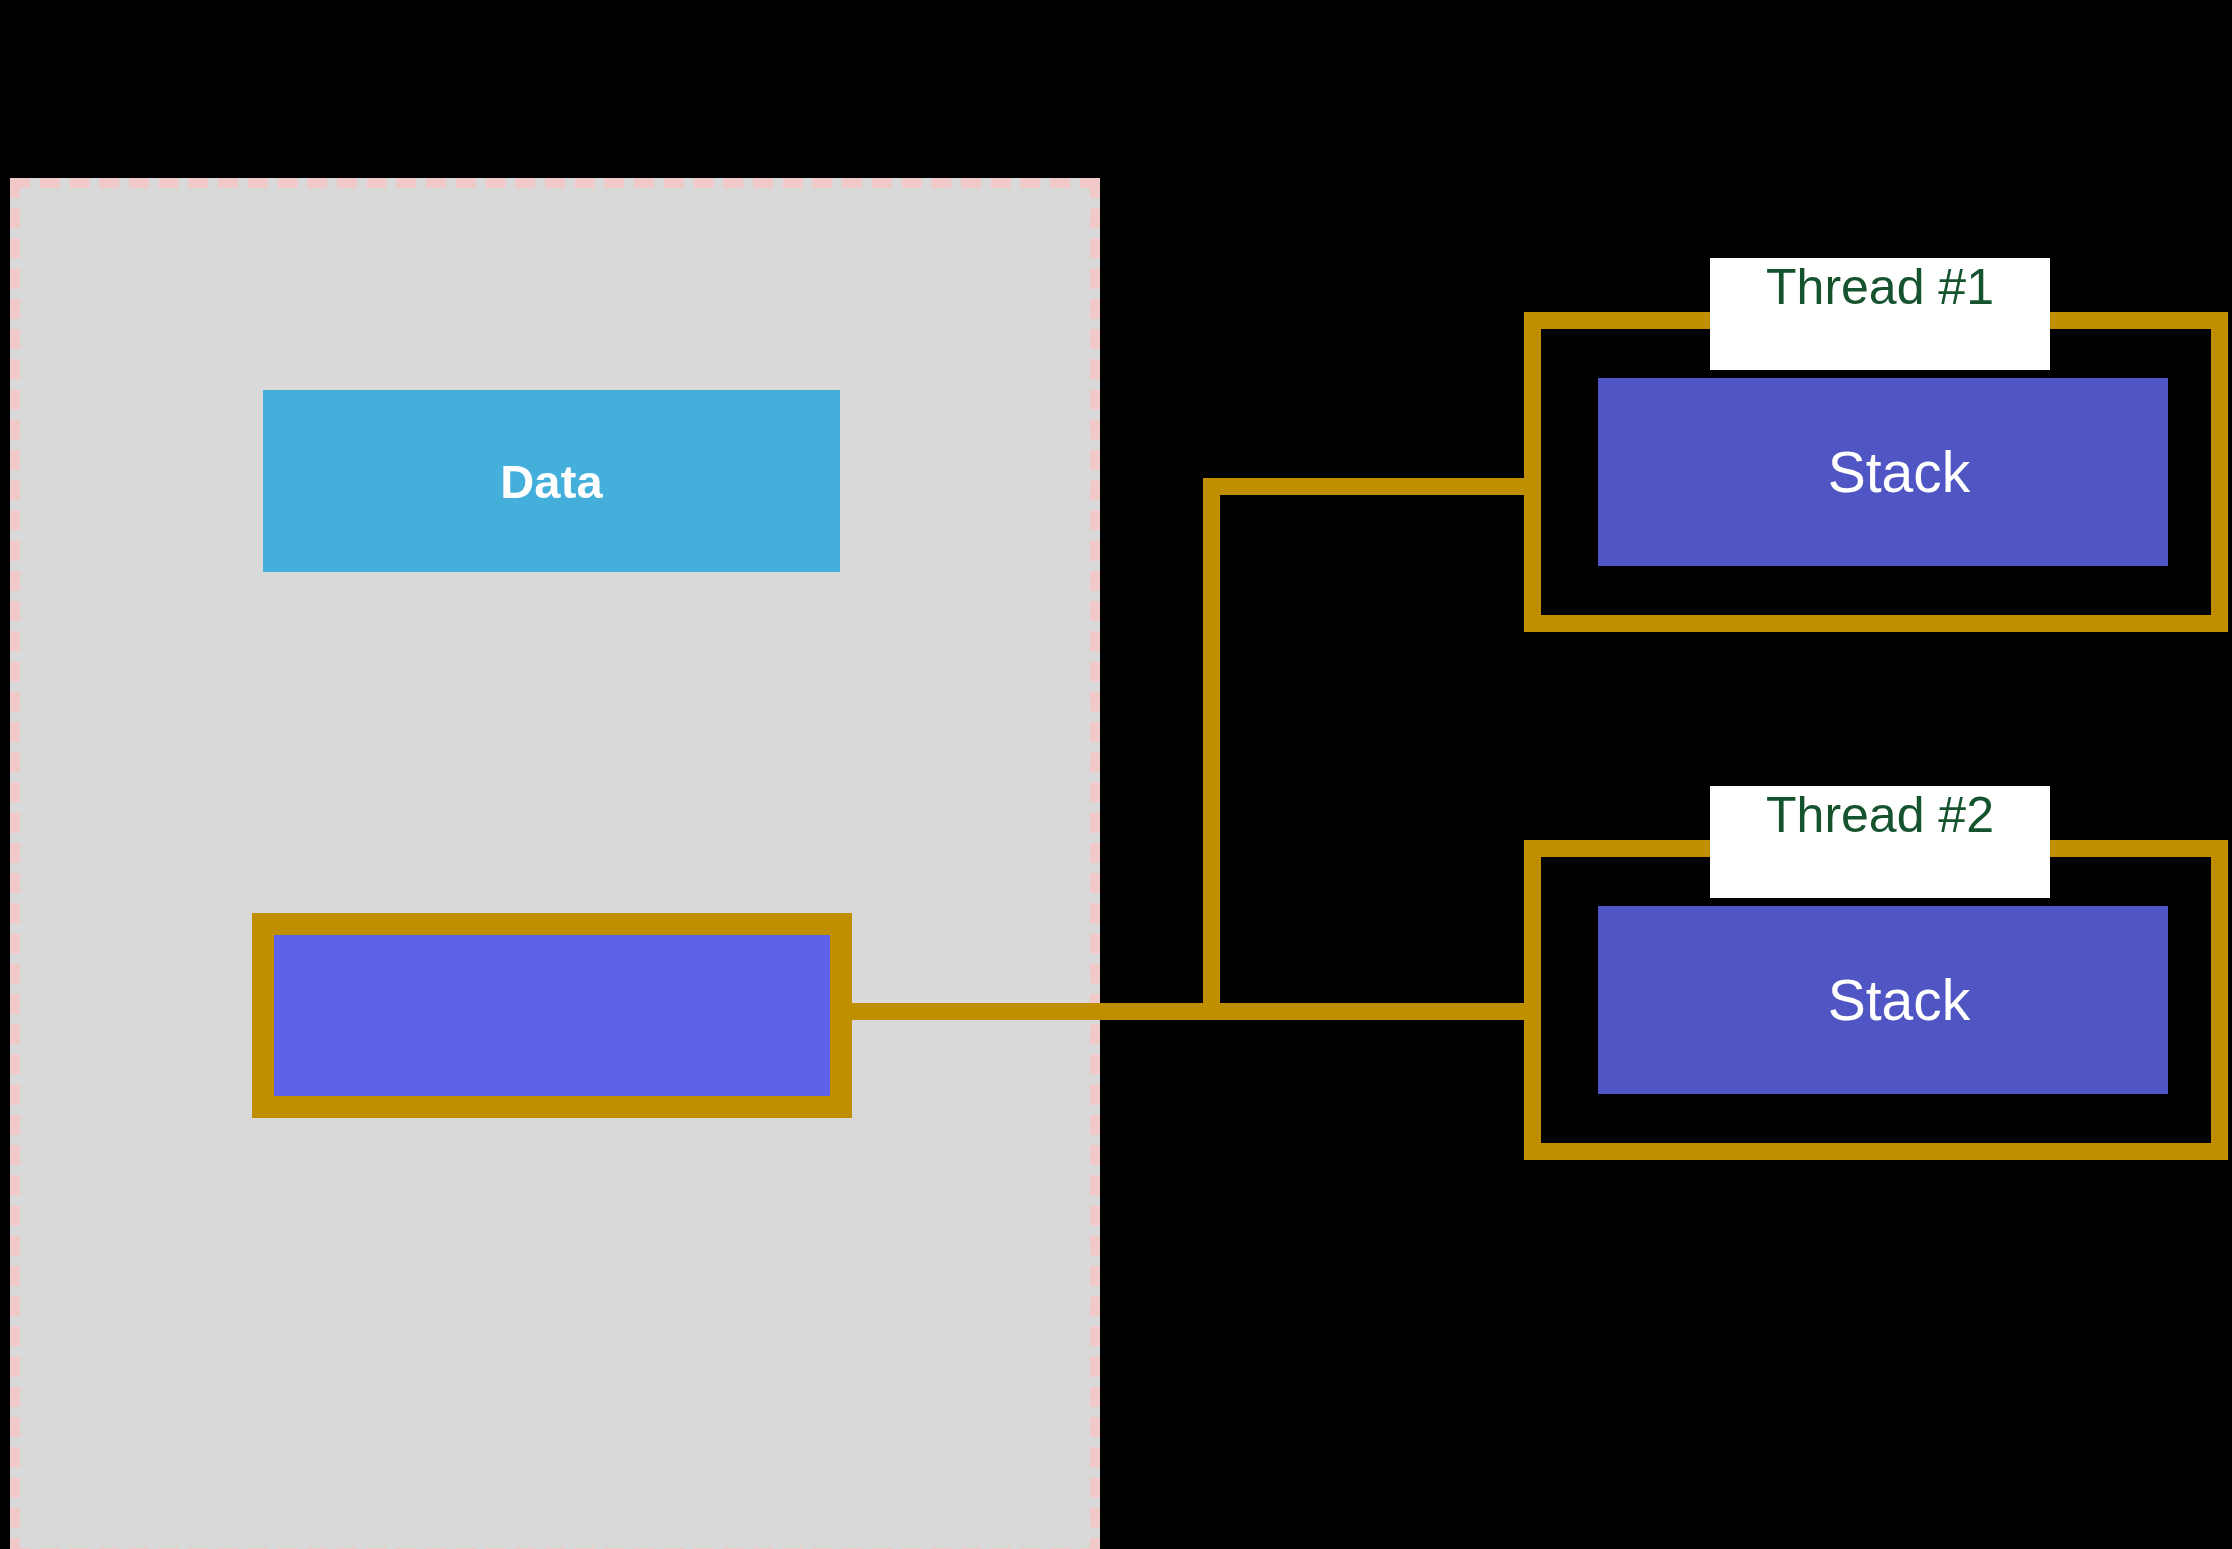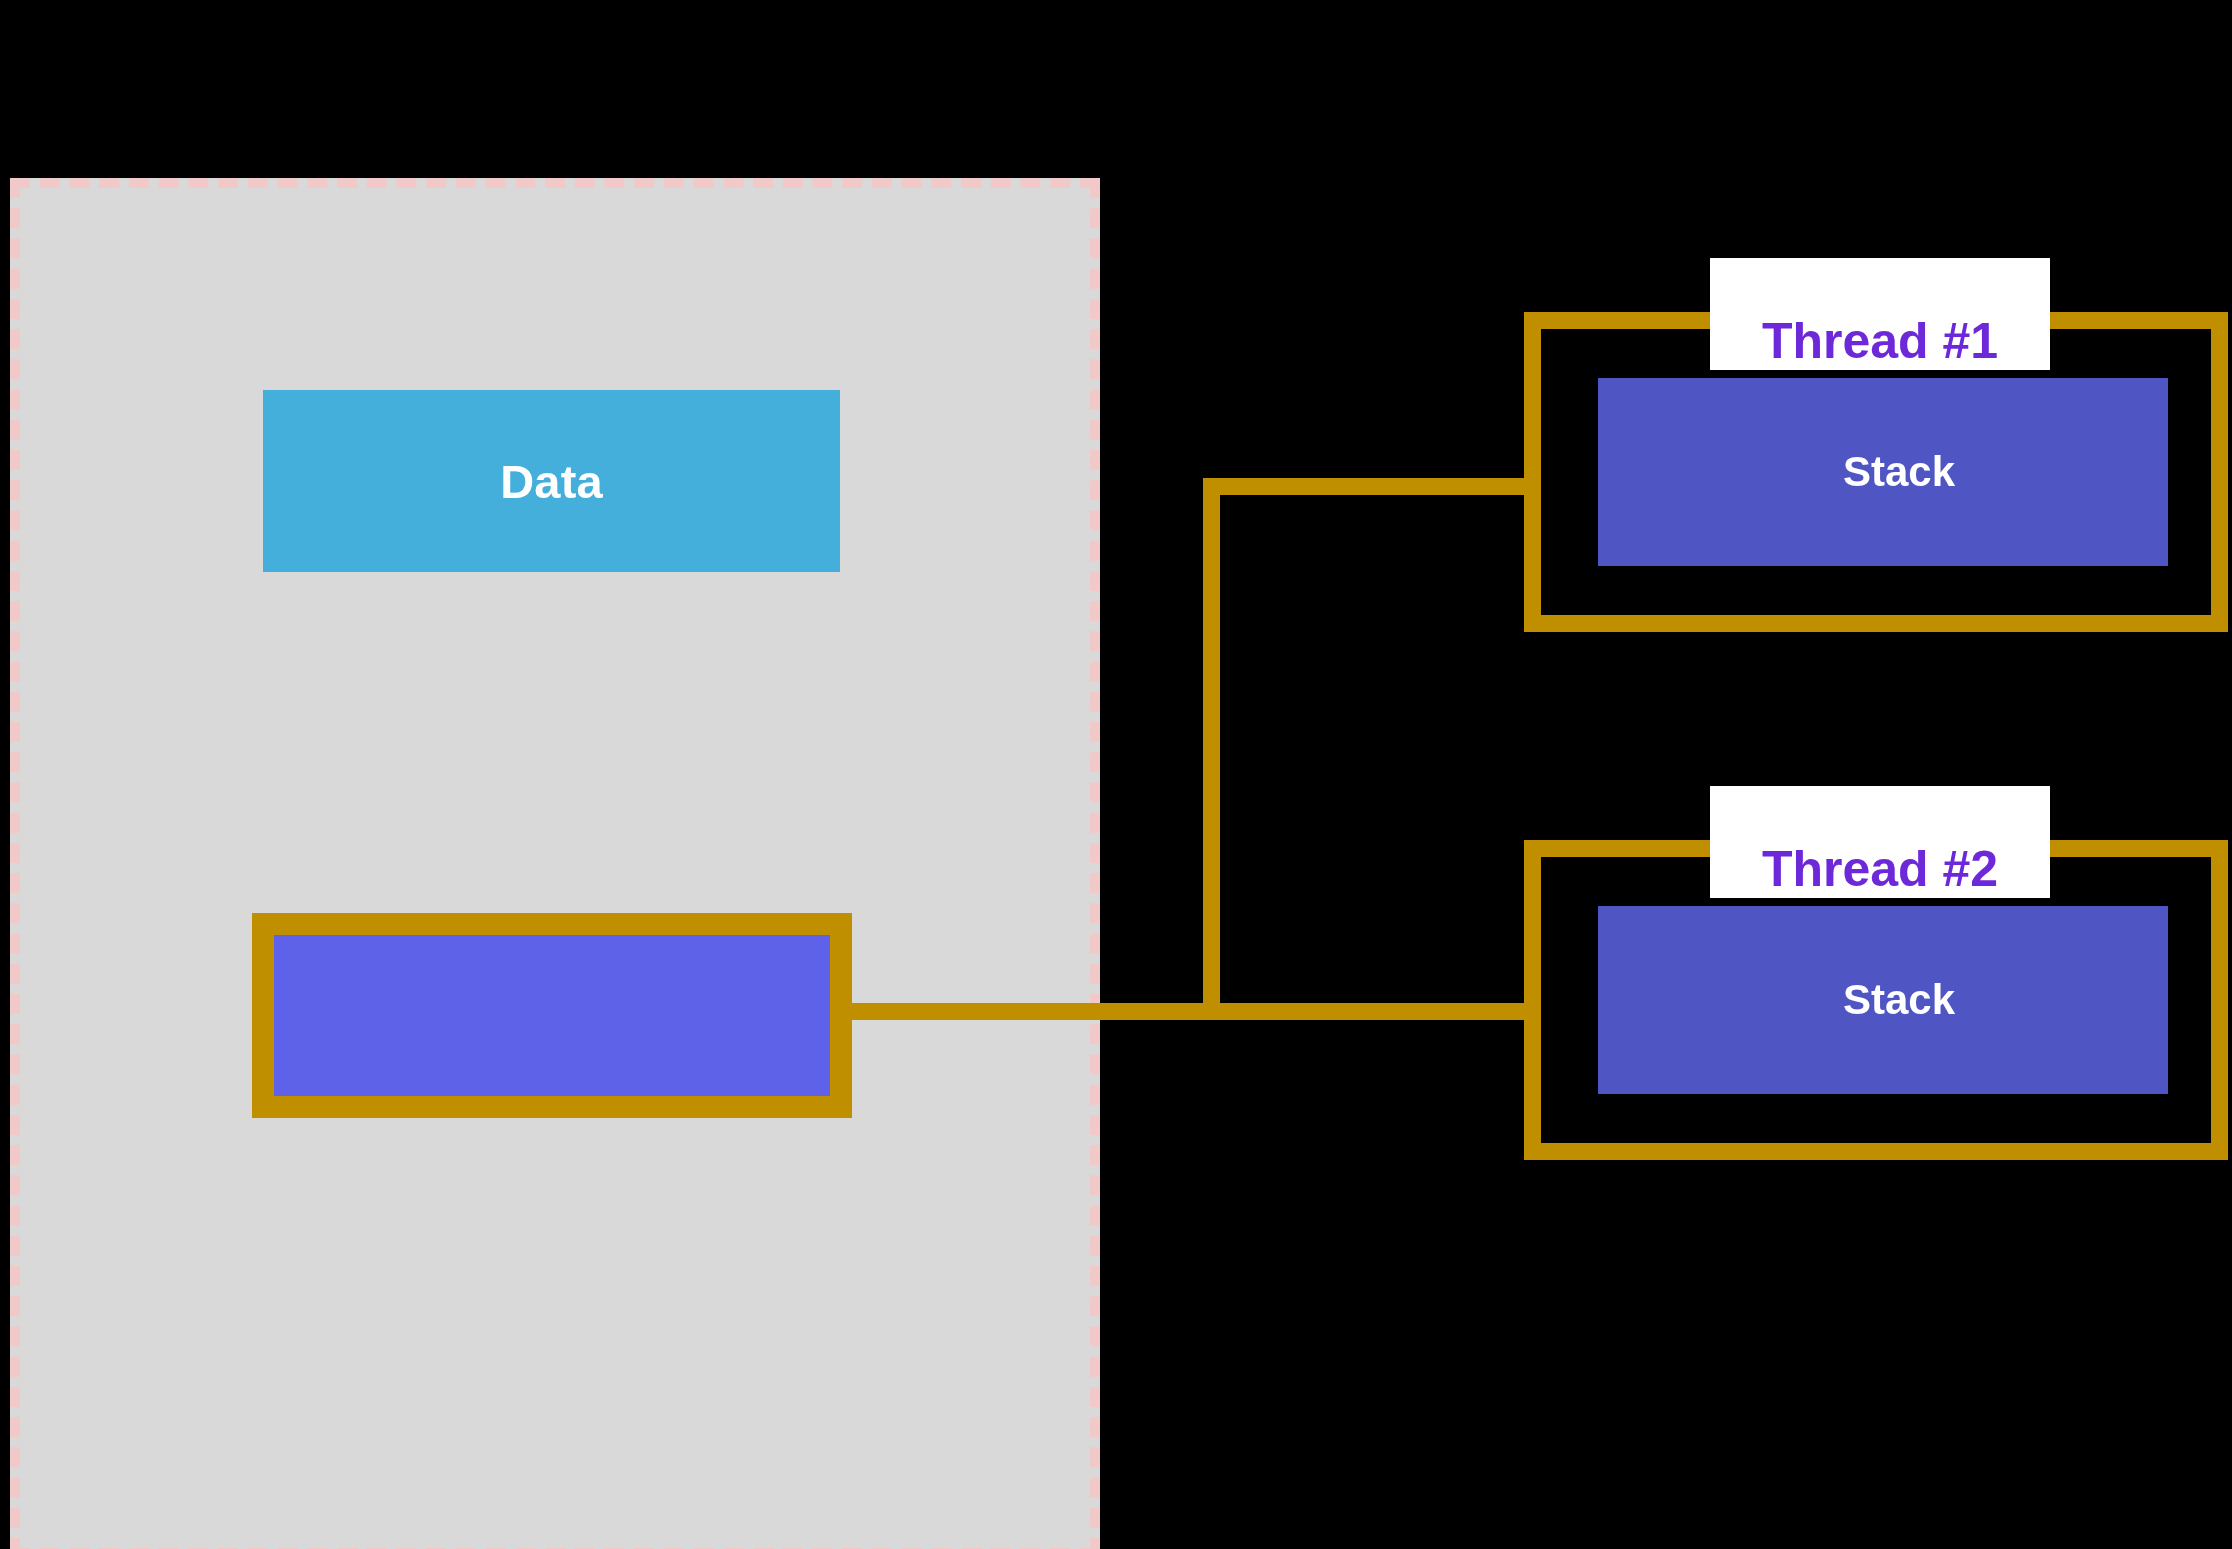--- a/index.html
+++ b/index.html
@@ -92,37 +92,37 @@
   .thread-1 { left: 1524px; top: 312px;  width: 704px; height: 320px; }
   .thread-2 { left: 1524px; top: 840px;  width: 704px; height: 320px; }
 
   .thread-stack {
     position: absolute;
     background: #5055C4;
     display: flex;
     align-items: center;
     justify-content: center;
     color: #FFFFFF;
-    font-weight: bold;
-    font-size: 42px;
+    font-weight: normal;
+    font-size: 57px;
     box-sizing: border-box;
     padding-left: 32px;
   }
   .thread-1-stack { left: 1598px; top: 378px; width: 570px; height: 188px; }
   .thread-2-stack { left: 1598px; top: 906px; width: 570px; height: 188px; }
 
   
   .thread-label {
     position: absolute;
     background: #FFFFFF;
-    color: #6d28d9;
-    font-weight: bold;
+    color: #14532d;
+    font-weight: normal;
     font-size: 50px;
     display: flex;
-    align-items: flex-end;
+    align-items: flex-start;
     justify-content: center;
     box-sizing: border-box;
     white-space: nowrap;
   }
   .thread-1-label { left: 1710px; top: 258px; width: 340px; height: 112px; }
   .thread-2-label { left: 1710px; top: 786px; width: 340px; height: 112px; }
 </style>
 </head>
 <body>
 

